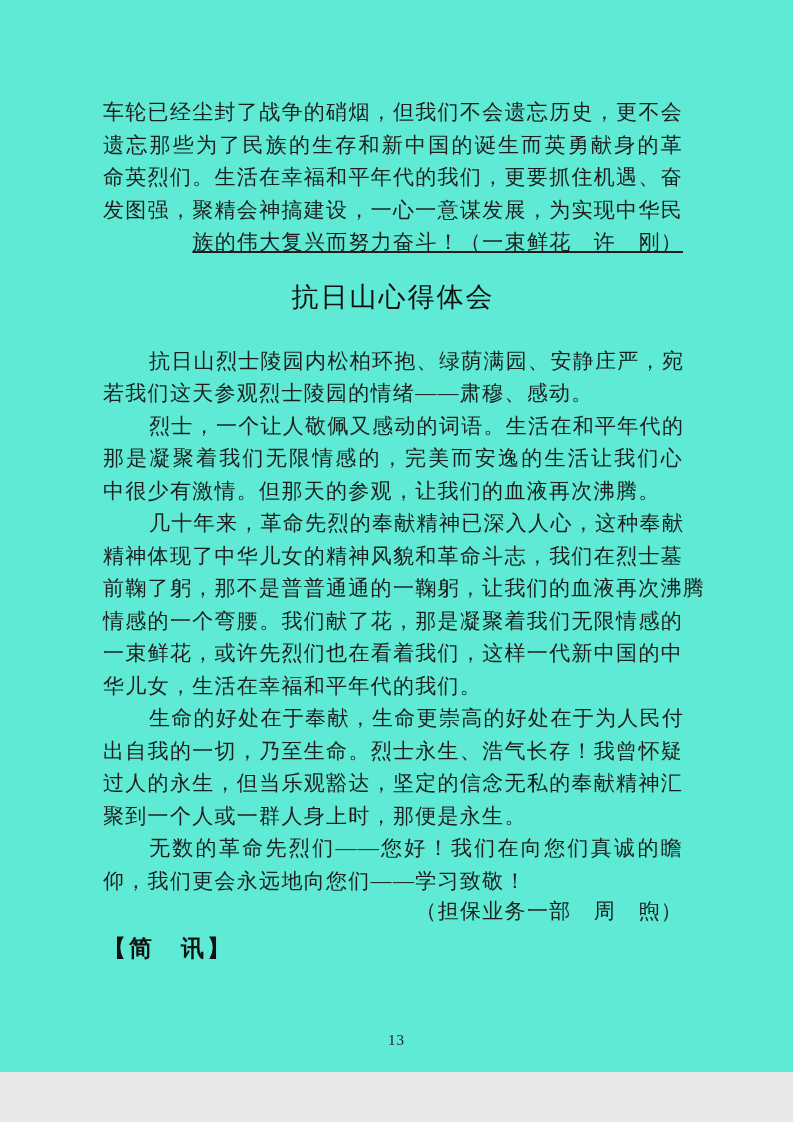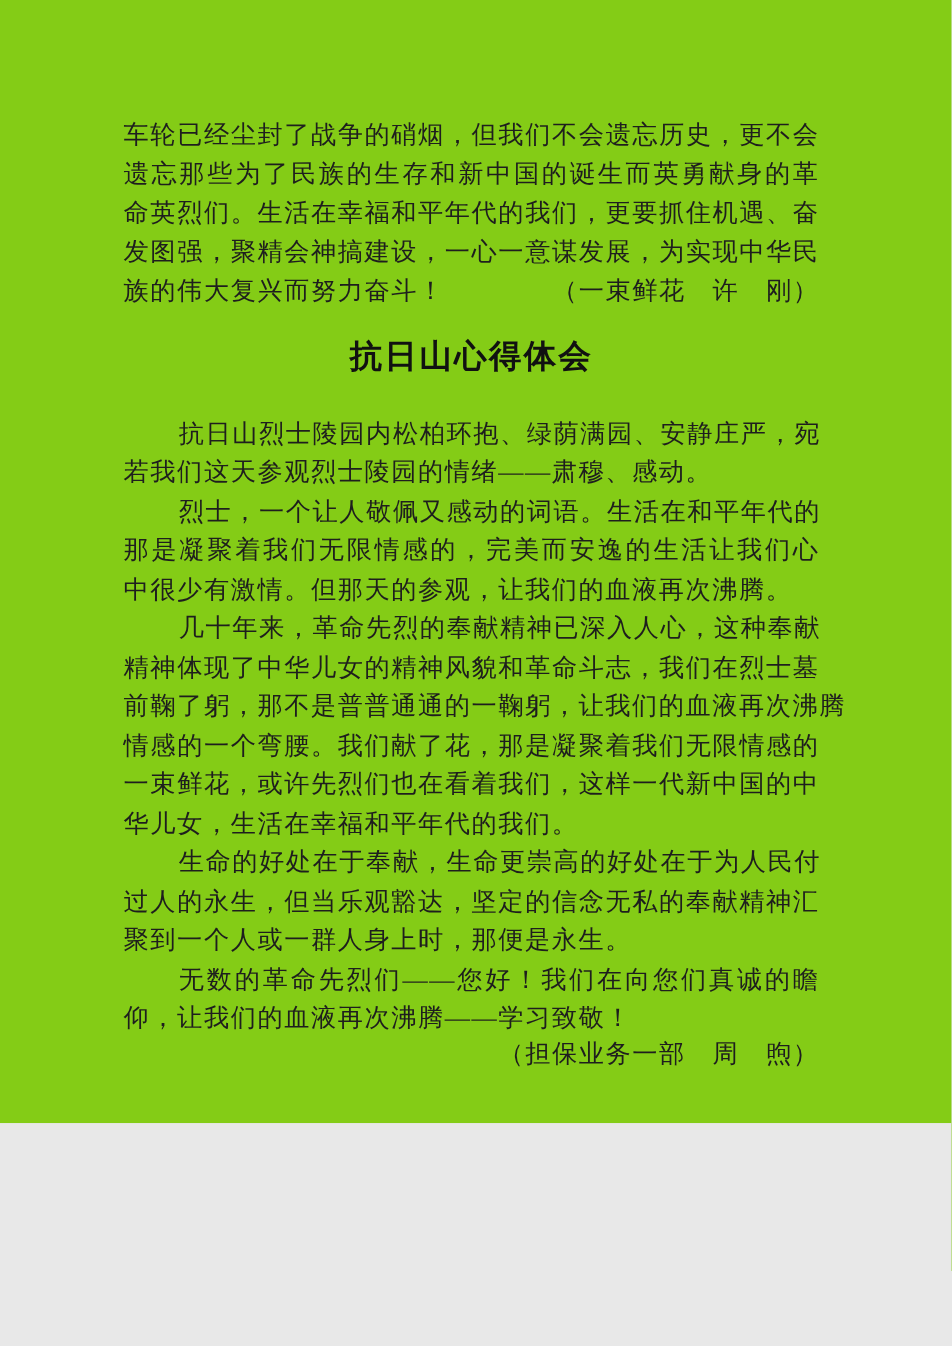--- a/index.html
+++ b/index.html
@@ -1,20 +1,20 @@
 <!DOCTYPE html>
 <html><head>
 <meta charset="utf-8">
 <style>
   html, body { margin: 0; padding: 0; background: #e8e8e8; }
   .page {
     position: relative;
     width: 793px;
-    height: 936px;
-    background: #84cc16;
+    height: 1072px;
+    background: #5eead4;
     margin: 0 auto;
     overflow: hidden;
     font-family: "Liberation Serif", "DejaVu Serif", serif;
     color: #1e1e1e;
   }
   .content {
     position: absolute;
     left: 103px;
     top: 96px;
     width: 580px;
@@ -26,27 +26,28 @@
     letter-spacing: 1.3px;
     white-space: nowrap;
   }
   .line.fill {
     text-align: justify;
     text-align-last: justify;
   }
   .line.indent { padding-left: 46px; }
   .line.split {
     display: flex;
-    justify-content: space-between;
+    justify-content: flex-end;
+    text-decoration: underline;
   }
   .line.attribution { text-align: right; font-family: Liberation Mono, monospace; }
   .title {
     font-family: "Liberation Sans", "DejaVu Sans", sans-serif;
     font-size: 27px;
-    font-weight: 700;
+    font-weight: 400;
     color: #111111;
     text-align: center;
     line-height: 40px;
     letter-spacing: 2px;
     margin: 18px 0 28px 0;
   }
   .brief-heading {
     font-size: 23px;
     font-weight: 700;
     color: #111111;
@@ -100,29 +101,31 @@
       <div class="line fill indent">几十年来，革命先烈的奉献精神已深入人心，这种奉献</div>
       <div class="line fill">精神体现了中华儿女的精神风貌和革命斗志，我们在烈士墓</div>
       <div class="line fill">前鞠了躬，那不是普普通通的一鞠躬，让我们的血液再次沸腾</div>
       <div class="line fill">情感的一个弯腰。我们献了花，那是凝聚着我们无限情感的</div>
       <div class="line fill">一束鲜花，或许先烈们也在看着我们，这样一代新中国的中</div>
       <div class="line">华儿女，生活在幸福和平年代的我们。</div>
     </div>
 
     <div class="para">
       <div class="line fill indent">生命的好处在于奉献，生命更崇高的好处在于为人民付</div>
+      <div class="line fill">出自我的一切，乃至生命。烈士永生、浩气长存！我曾怀疑</div>
       <div class="line fill">过人的永生，但当乐观豁达，坚定的信念无私的奉献精神汇</div>
       <div class="line">聚到一个人或一群人身上时，那便是永生。</div>
     </div>
 
     <div class="para">
       <div class="line fill indent">无数的革命先烈们——您好！我们在向您们真诚的瞻</div>
-      <div class="line">仰，让我们的血液再次沸腾——学习致敬！</div>
+      <div class="line">仰，我们更会永远地向您们——学习致敬！</div>
     </div>
 
     <div class="line attribution">（担保业务一部　周　煦）</div>
 
+    <h2 class="brief-heading">【简　讯】</h2>
 
 
   </div>
 
   <div class="page-number">13</div>
 </div>
 
 </body></html>

